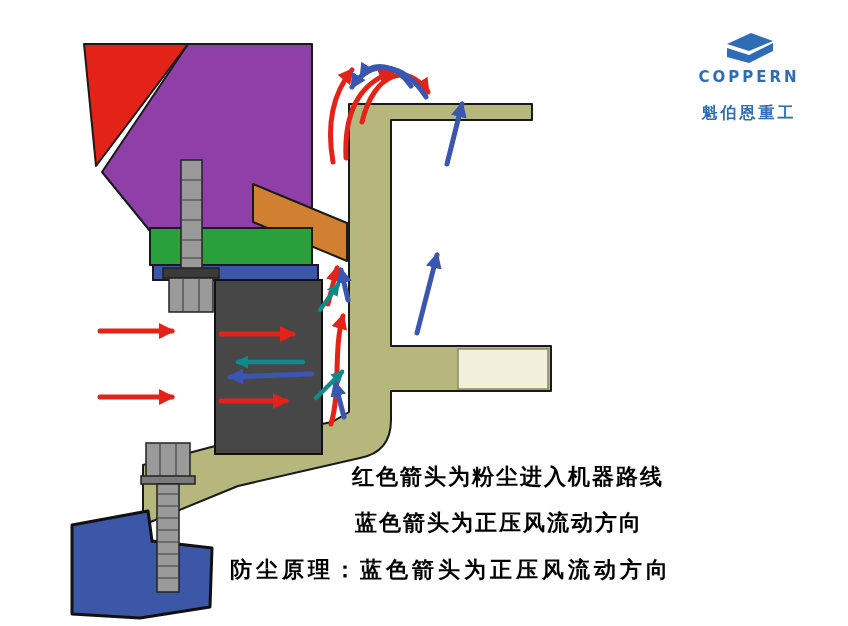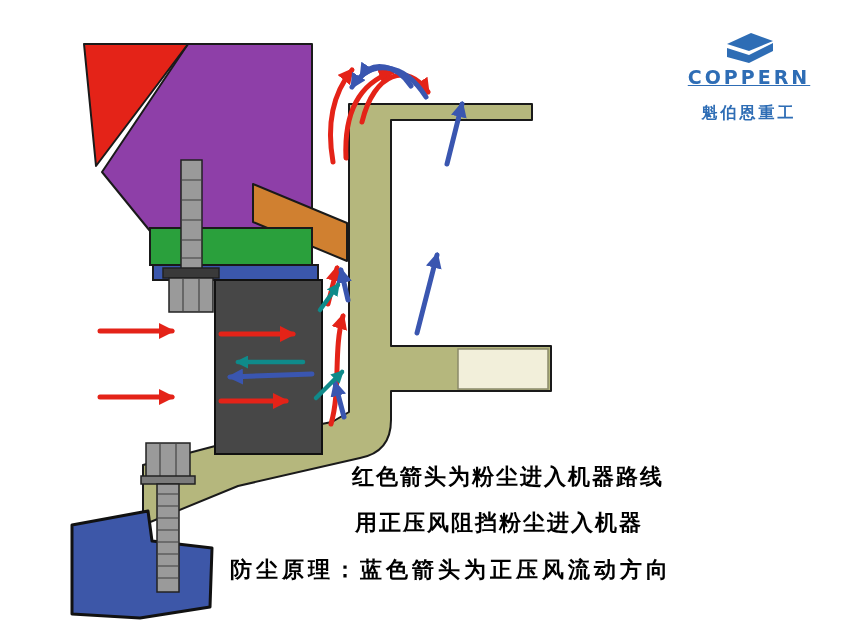--- a/index.html
+++ b/index.html
@@ -10,21 +10,21 @@
     overflow:hidden;
     font-family:"DejaVu Sans","Liberation Sans",sans-serif;
   }
   .diagram-svg{position:absolute;left:0;top:0;}
   .brand{
     position:absolute;left:664px;top:30px;width:170px;
     text-align:center;color:#2e6db5;
   }
   .brand .glyph{display:block;margin:0 auto 2px auto;}
   .brand .wordmark{
-    font-size:19px;font-weight:700;letter-spacing:3px;line-height:18px;text-decoration:underline;
+    font-size:15px;font-weight:700;letter-spacing:3px;line-height:18px;
   }
   .brand .company{
     font-size:16px;font-weight:700;letter-spacing:3px;line-height:28px;margin-top:13px;
   }
   .caption{
     position:absolute;
     font-weight:700;color:#000;font-size:22px;line-height:36px;
     white-space:nowrap;
   }
   .caption.l1{left:352px;top:459px;letter-spacing:2px;}
@@ -118,16 +118,16 @@
   <div class="brand">
     <svg class="glyph" width="60" height="36" viewBox="0 0 60 36">
       <path d="M8 14 L32 3 L54 11 L30 21 Z" fill="#2e6db5"></path>
       <path d="M8 18 L8 27 L30 33 L54 21 L54 13 L30 25 Z" fill="#2e6db5"></path>
     </svg>
     <div class="wordmark">COPPERN</div>
     <div class="company">魁伯恩重工</div>
   </div>
 
   <div class="caption l1">红色箭头为粉尘进入机器路线</div>
-  <div class="caption l2">用正压风阻挡粉尘进入机器</div>
+  <div class="caption l2">蓝色箭头为正压风流动方向</div>
   <div class="caption l3">防尘原理：蓝色箭头为正压风流动方向</div>
 
 </div>
 
 </body></html>

